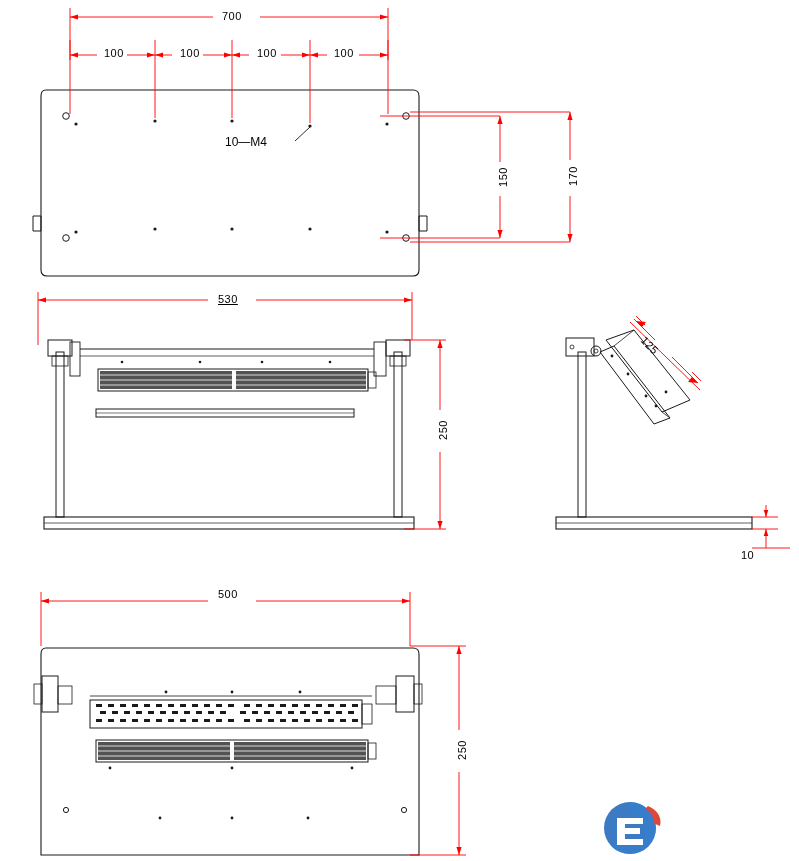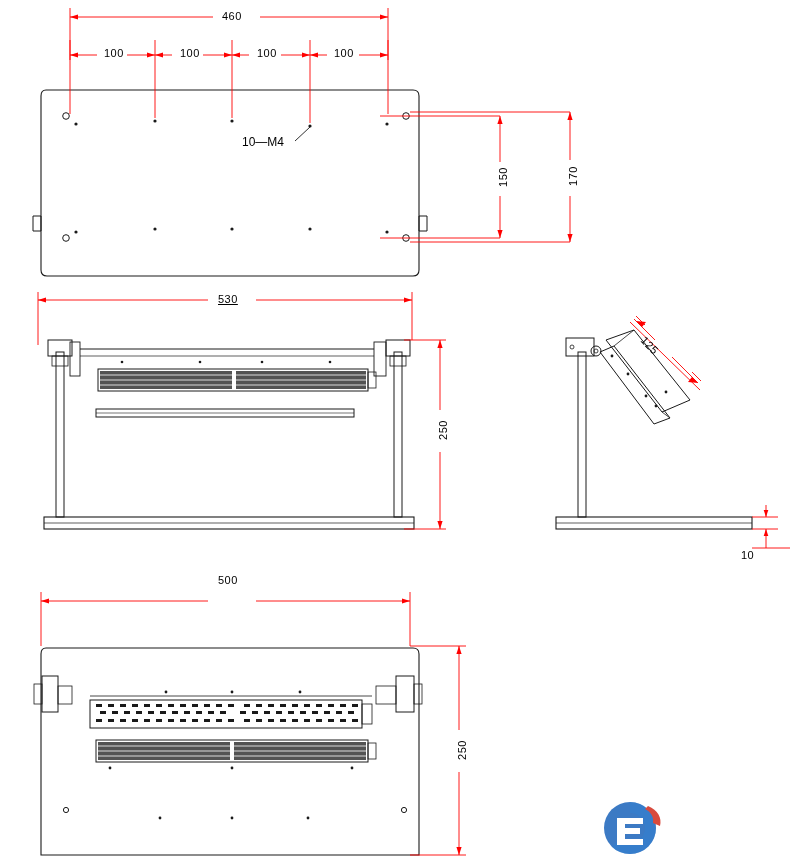--- a/index.html
+++ b/index.html
@@ -328,30 +328,30 @@
   <g>
     <circle cx="630" cy="828" r="26" fill="#2b6fbf" opacity="0.92"></circle>
     <path d="M630 802 a26 26 0 0 1 0 52 a26 26 0 0 1 -18 -7 l8 -8 a15 15 0 0 0 10 4 a15 15 0 0 0 0 -30 z" fill="#2f7fd1" opacity="0.5"></path>
     <path d="M617 818 h26 v6 h-18 v4 h15 v6 h-15 v5 h18 v6 h-26 z" fill="#ffffff"></path>
     <path d="M648 806 c10 4 14 12 12 20 l-7 -3 c1 -6 -2 -11 -8 -14 z" fill="#d94a3d"></path>
   </g>
 </svg>
 
 <div>
 
-  <span class="dimtext" style="left:222px;top:10px;">460</span>
+  <span class="dimtext" style="left:222px;top:10px;">700</span>
   <span class="dimtext" style="left:104px;top:47px;">100</span>
   <span class="dimtext" style="left:180px;top:47px;">100</span>
   <span class="dimtext" style="left:257px;top:47px;">100</span>
   <span class="dimtext" style="left:334px;top:47px;">100</span>
   <span class="dimtext vert" style="left:493px;top:171px;transform:rotate(-90deg);">150</span>
   <span class="dimtext vert" style="left:563px;top:170px;transform:rotate(-90deg);">170</span>
-  <span class="lbl" style="left:225px;top:135px;margin-left:17px;">10—M4</span>
+  <span class="lbl" style="left:225px;top:135px;">10—M4</span>
 
   <span class="dimtext" style="left:218px;top:293px;text-decoration:underline;">530</span>
   <span class="dimtext vert" style="left:433px;top:424px;transform:rotate(-90deg);">250</span>
 
   <span class="dimtext" style="left:647px;top:334px;transform:rotate(45deg);transform-origin:0 0;">125</span>
   <span class="dimtext" style="left:741px;top:549px;">10</span>
 
-  <span class="dimtext" style="left:218px;top:574px;text-align:right;">500</span>
+  <span class="dimtext" style="left:218px;top:588px;text-align:right;">500</span>
   <span class="dimtext vert" style="left:452px;top:744px;transform:rotate(-90deg);">250</span>
 </div>
 
 </body></html>

